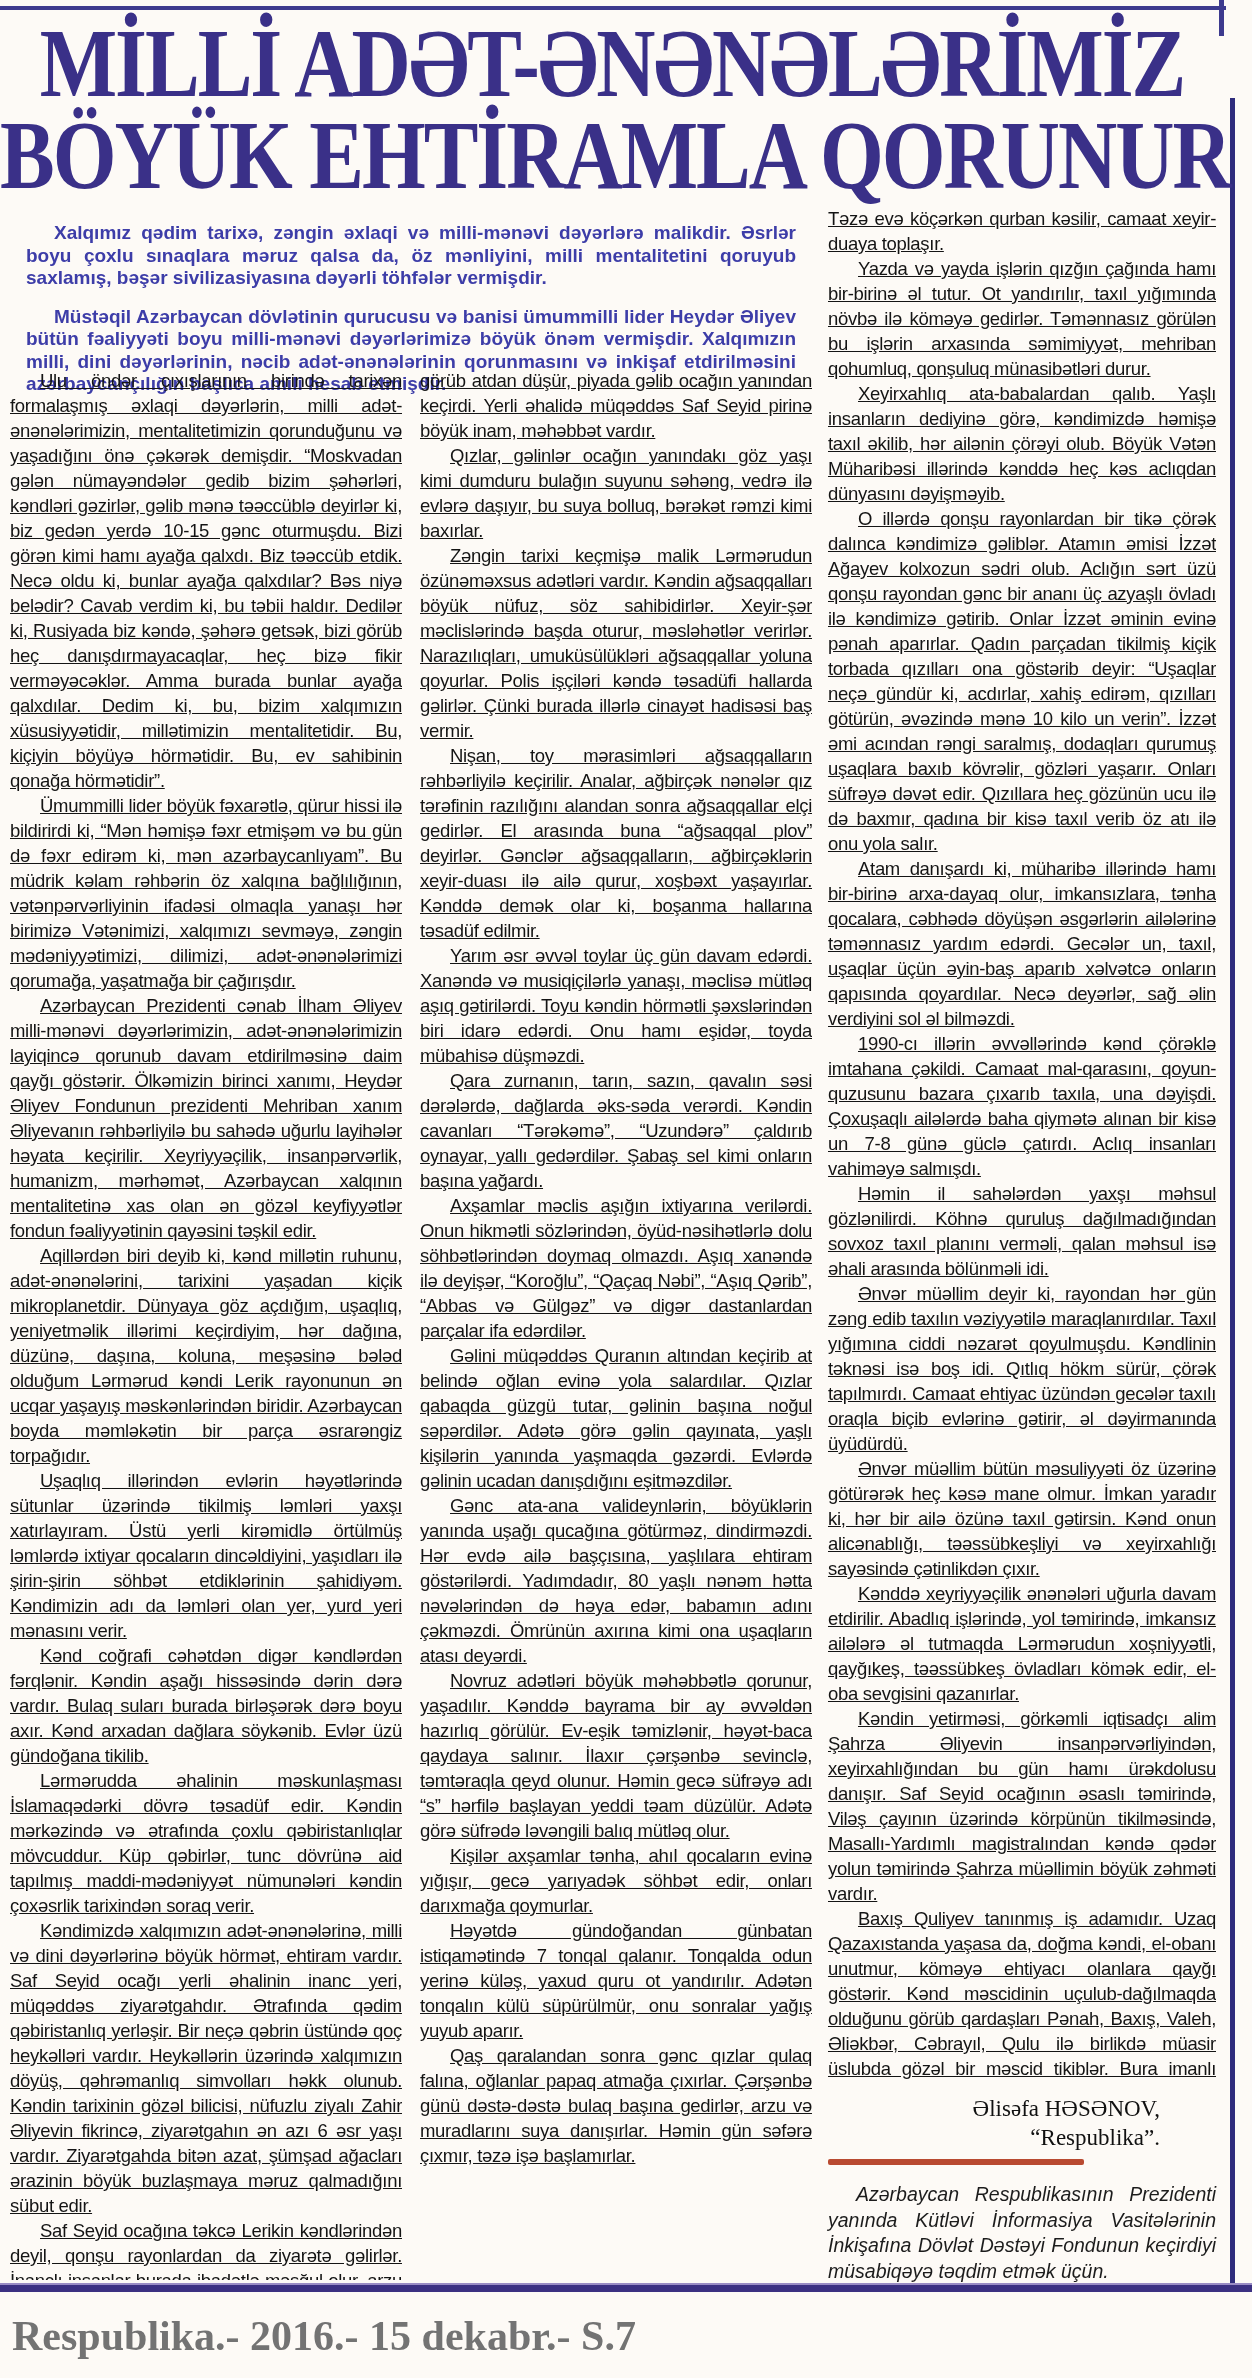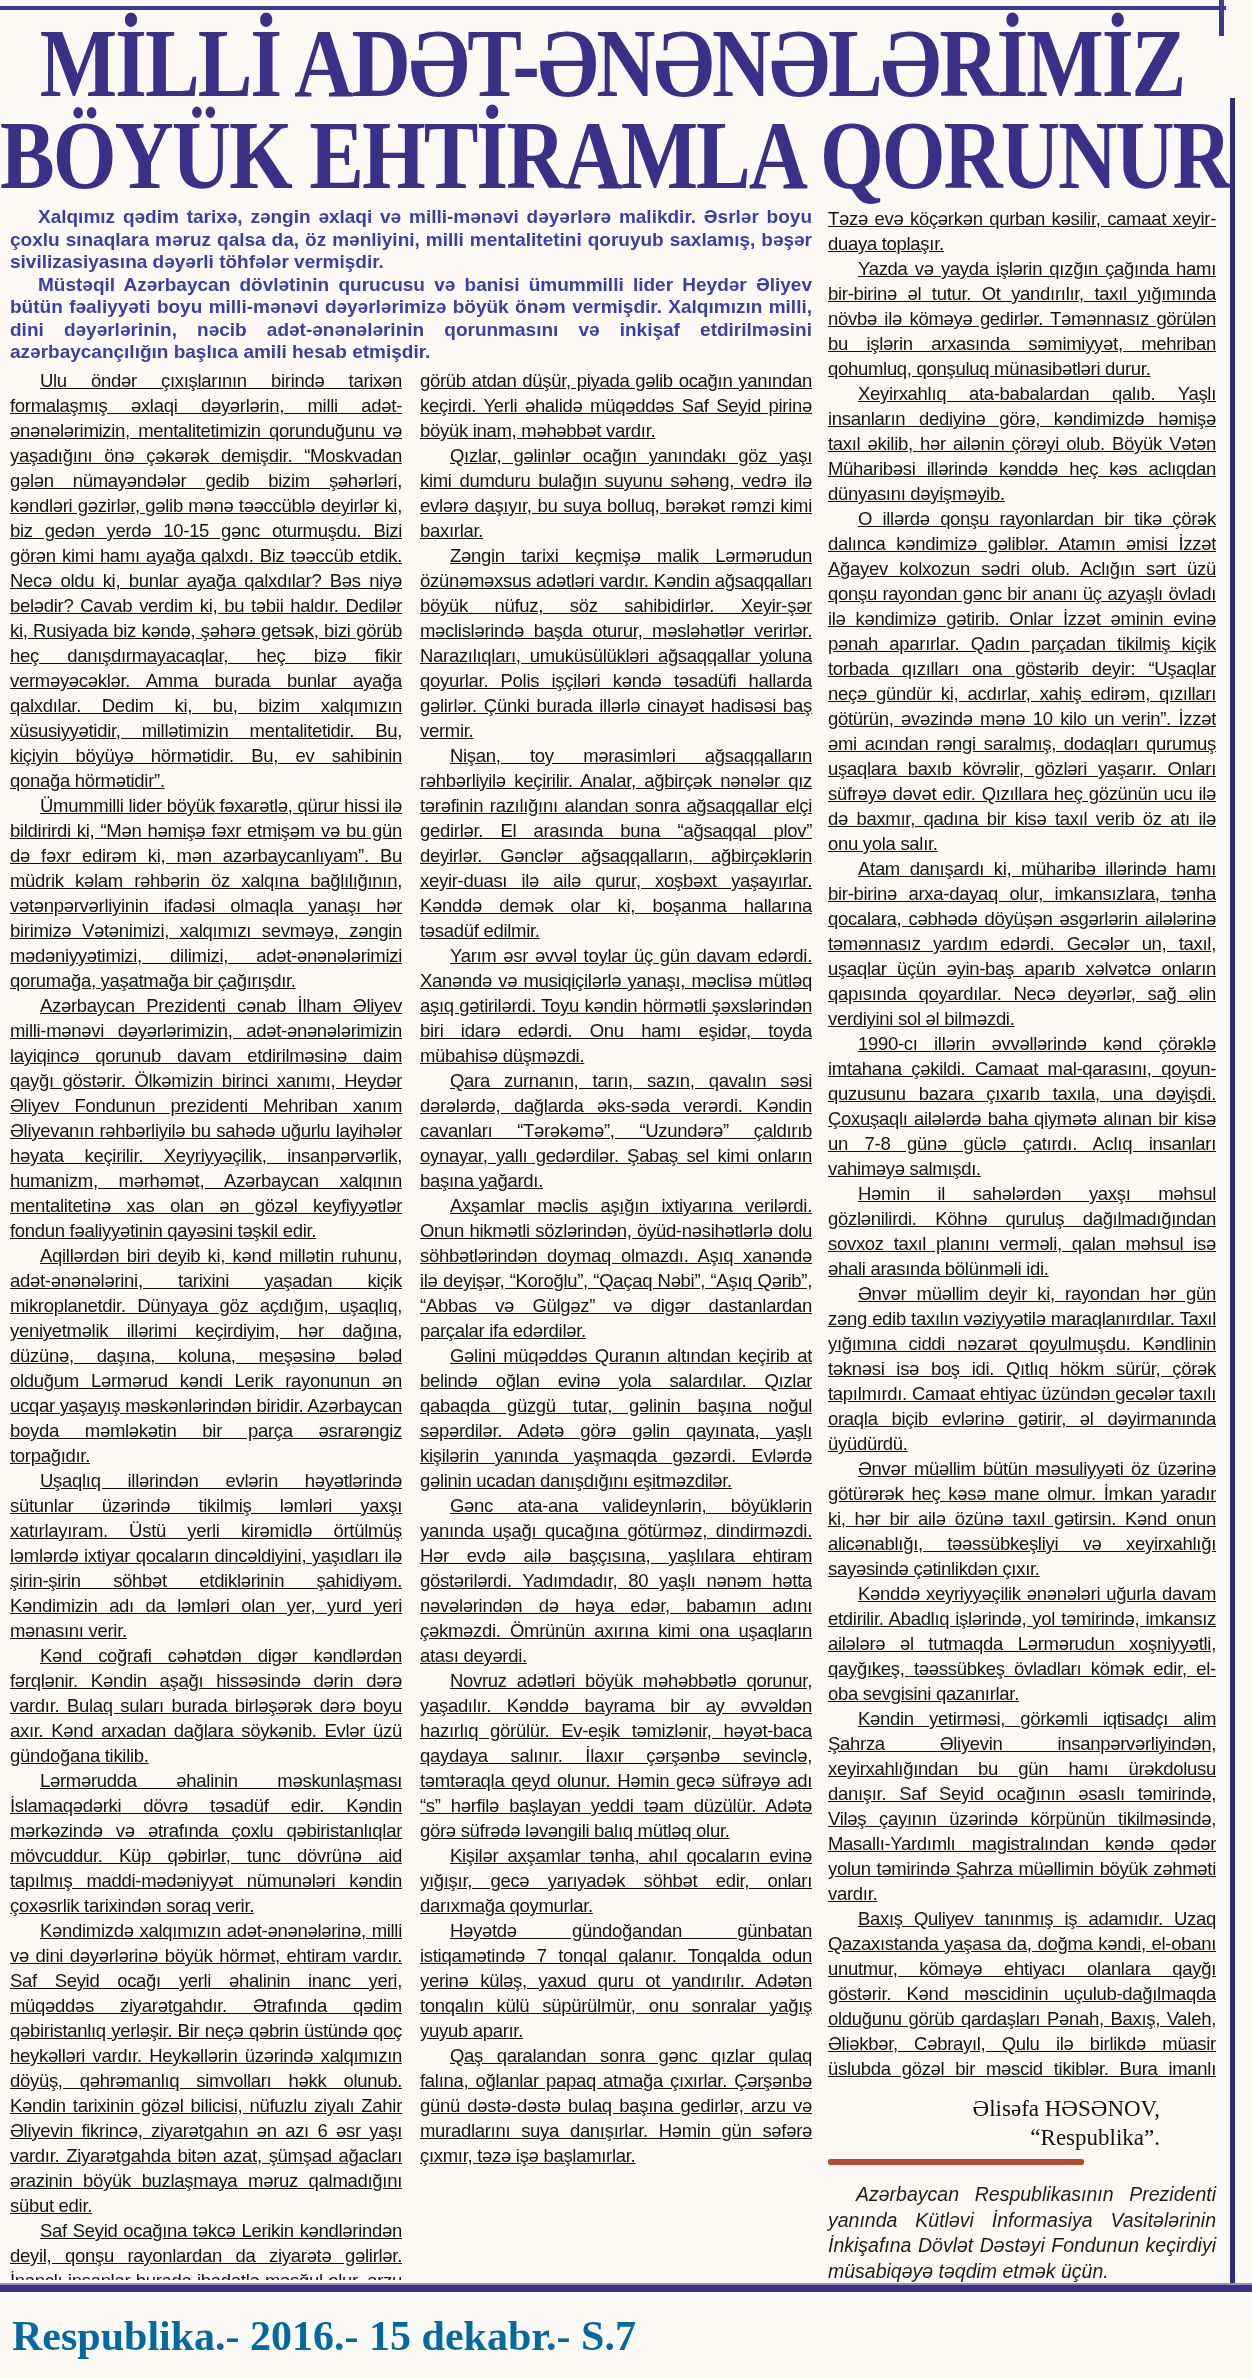--- a/index.html
+++ b/index.html
@@ -20,37 +20,37 @@
     background:linear-gradient(#9a8cc4 0 2px,#3c3182 2px 100%);}
   .red-rule{position:absolute;left:828px;top:2159px;width:256px;height:6px;background:#b94a31;border-radius:2px;}
   
   .headline{position:absolute;left:0;top:20px;width:1224px;text-align:center;
     font-family:"Liberation Serif",serif;font-weight:bold;color:#3a3088;}
   .headline .hl{display:block;height:92px;line-height:92px;font-size:82px;letter-spacing:-2px;white-space:nowrap;}
   .headline .hl span{display:inline-block;transform:scaleY(1.18);transform-origin:center 60%;}
   
   .lead{position:absolute;left:10px;top:206px;width:802px;
     font-weight:bold;font-size:19px;line-height:22.5px;color:#3d3da8;text-align:justify;}
-  .lead p{margin:0;text-indent:28px;}
+  .lead p{margin:16px;text-indent:28px;}
   
   .bodycol{position:absolute;font-size:18.5px;line-height:25px;letter-spacing:-0.3px;
     text-align:justify;overflow:hidden;text-decoration:underline;}
   .bodycol p{margin:0;text-indent:30px;}
   .bodycol p.cont{text-indent:0;}
   .col1{left:10px;top:368px;width:392px;height:1912px;}
   .col2{left:420px;top:368px;width:392px;height:1912px;}
   .col3{left:828px;top:206px;width:388px;height:1880px;}
   
   .signature{position:absolute;left:828px;top:2094px;width:332px;text-align:right;
     font-family:"Liberation Serif",serif;font-weight:normal;font-size:23px;line-height:29px;color:#111;}
   .note{position:absolute;left:828px;top:2182px;width:388px;
     font-style:italic;font-size:19.5px;line-height:25.5px;text-align:justify;color:#1c1c1c;}
   .note p{margin:0;text-indent:28px;}
   .footer-citation{position:absolute;left:12px;top:2312px;width:900px;
-    font-family:"Liberation Serif",serif;font-weight:bold;font-size:42px;color:#0369a1;}
+    font-family:"Liberation Serif",serif;font-weight:bold;font-size:42px;color:#737373;}
 </style>
 </head>
 <body>
 
 <div class="sheet">
 
   <div class="top-rule"></div>
   <div class="top-rule-tick"></div>
   <div class="right-rule"></div>
   <div class="bottom-rule"></div>

